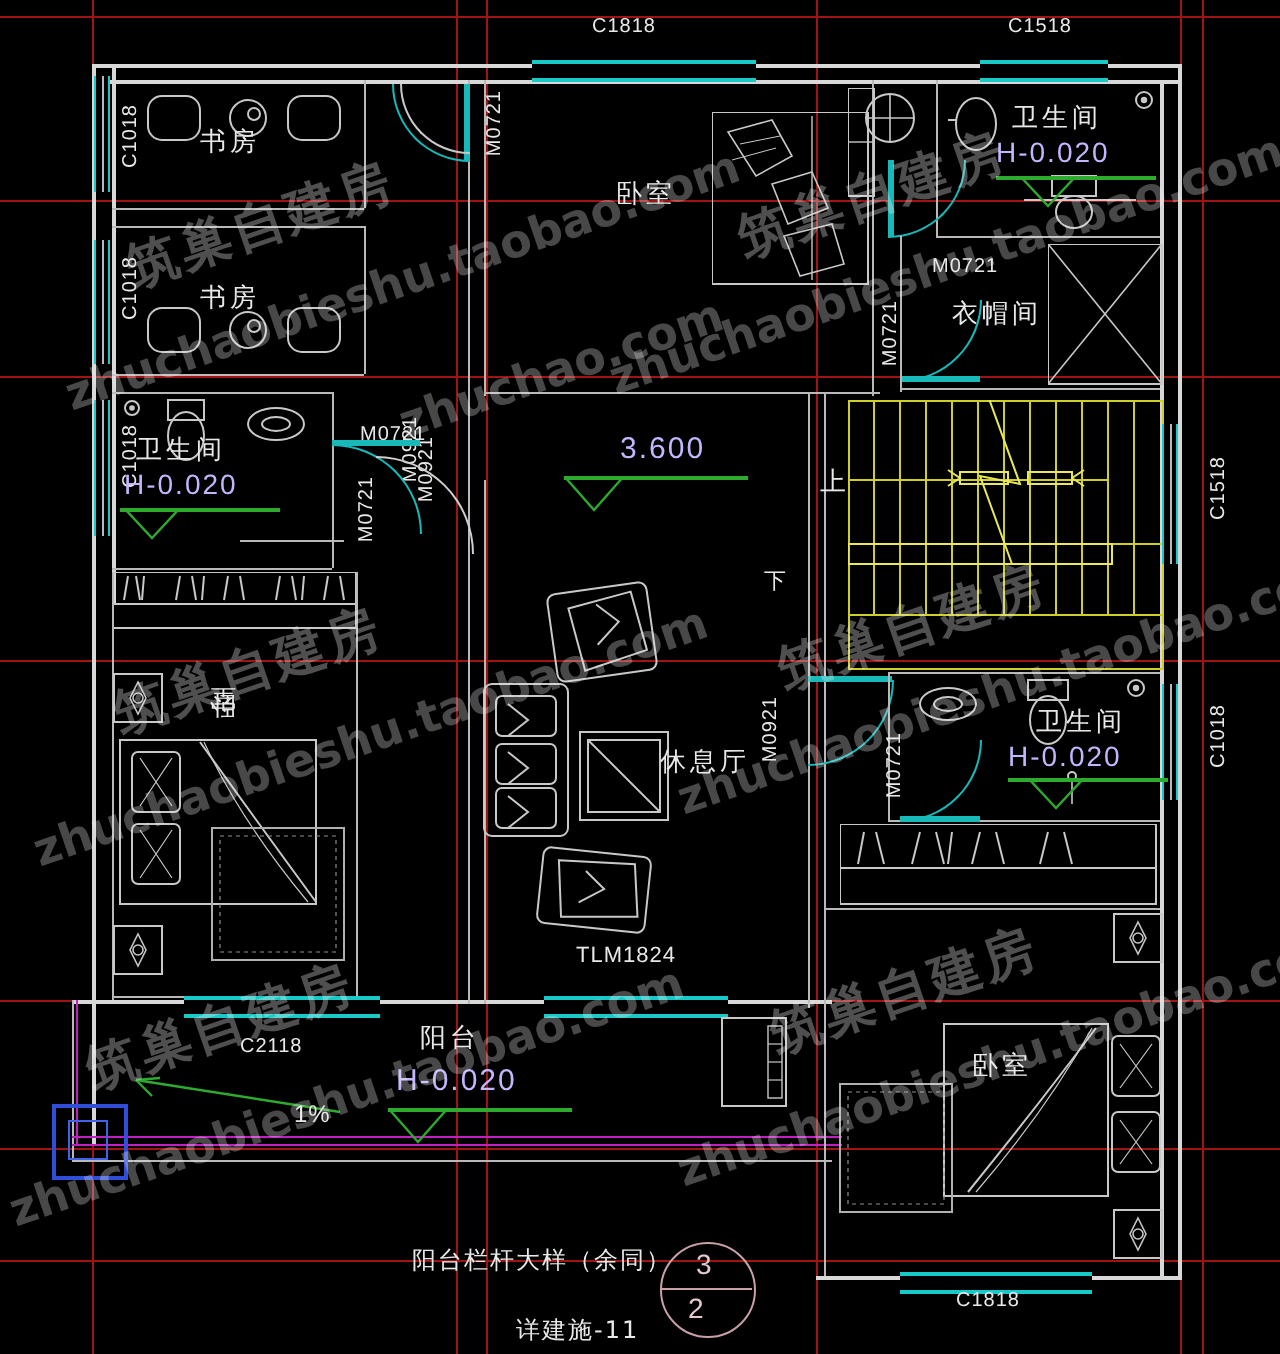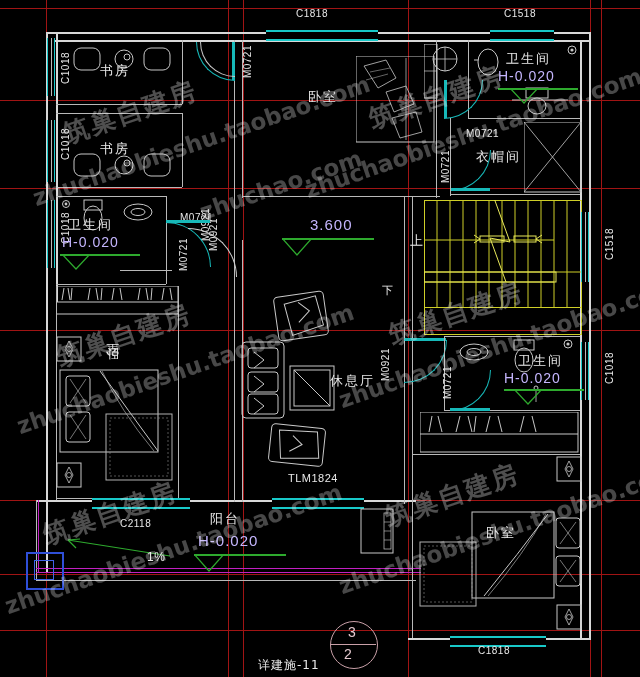--- a/index.html
+++ b/index.html
@@ -491,20 +491,21 @@
   <div class="fx" style="left:360px;top:508px;">
     <svg width="34" height="46" viewBox="0 0 34 46">
       <rect x="1" y="1" width="32" height="44" fill="none" stroke="#c8c8c8" stroke-width="1"></rect>
       <rect x="24" y="5" width="7" height="36" fill="none" stroke="#c8c8c8" stroke-width=".7"></rect>
       <line x1="24" y1="14" x2="31" y2="14" stroke="#c8c8c8" stroke-width=".6"></line>
       <line x1="24" y1="23" x2="31" y2="23" stroke="#c8c8c8" stroke-width=".6"></line>
       <line x1="24" y1="32" x2="31" y2="32" stroke="#c8c8c8" stroke-width=".6"></line>
     </svg>
   </div>
 
+  <div class="lbl cn" style="left:206px;top:622px;font-size:12px;letter-spacing:1px;">阳台栏杆大样（余同）</div>
   <div class="lbl cn" style="left:258px;top:657px;font-size:12px;letter-spacing:1px;">详建施-11</div>
   <div class="bubble" style="left:330px;top:621px;width:46px;height:46px;"></div>
   <div class="ab" style="left:330px;top:644px;width:46px;height:1px;background:#c9a0a8;"></div>
   <div class="lbl" style="left:348px;top:624px;font-size:14px;color:#e4c9cf;">3</div>
   <div class="lbl" style="left:344px;top:646px;font-size:14px;color:#e4c9cf;">2</div>
 
   <div class="lbl cn" style="left:100px;top:62px;font-size:13px;letter-spacing:2px;">书房</div>
   <div class="lbl cn" style="left:100px;top:140px;font-size:13px;letter-spacing:2px;">书房</div>
   <div class="lbl cn" style="left:68px;top:216px;font-size:13px;letter-spacing:2px;">卫生间</div>
   <div class="elev" style="left:62px;top:234px;font-size:14px;">H-0.020</div>

